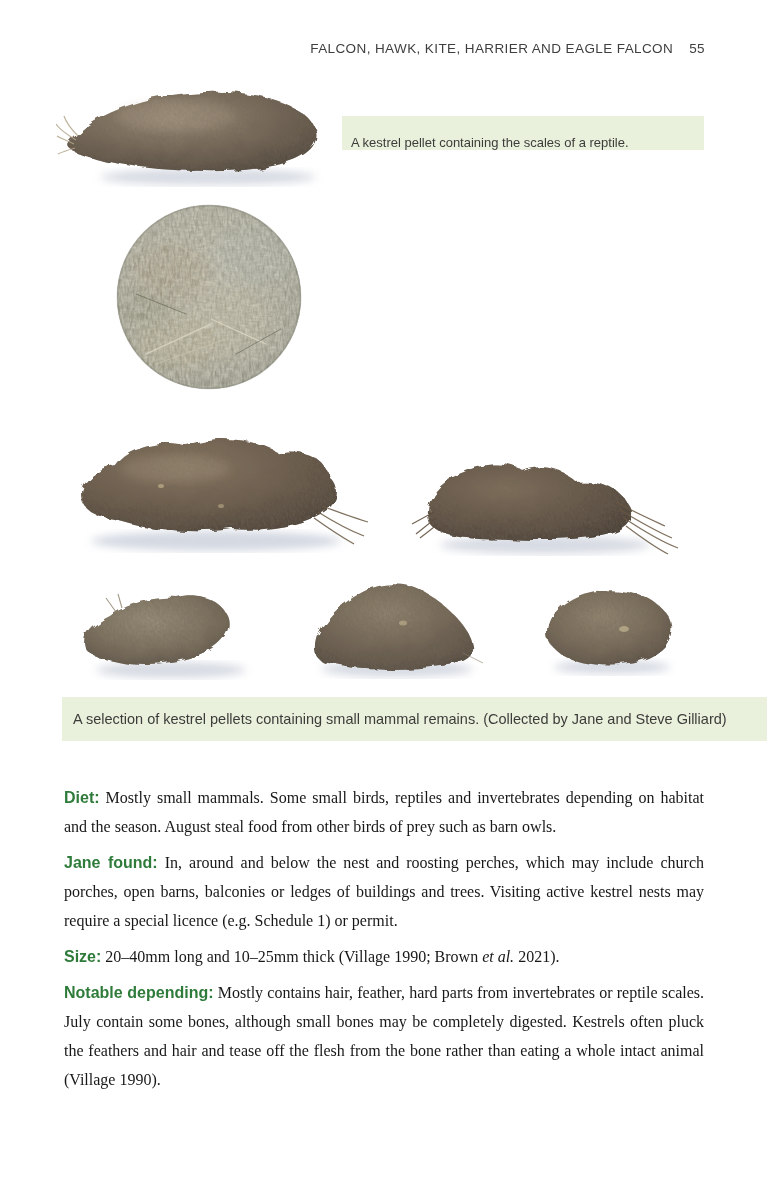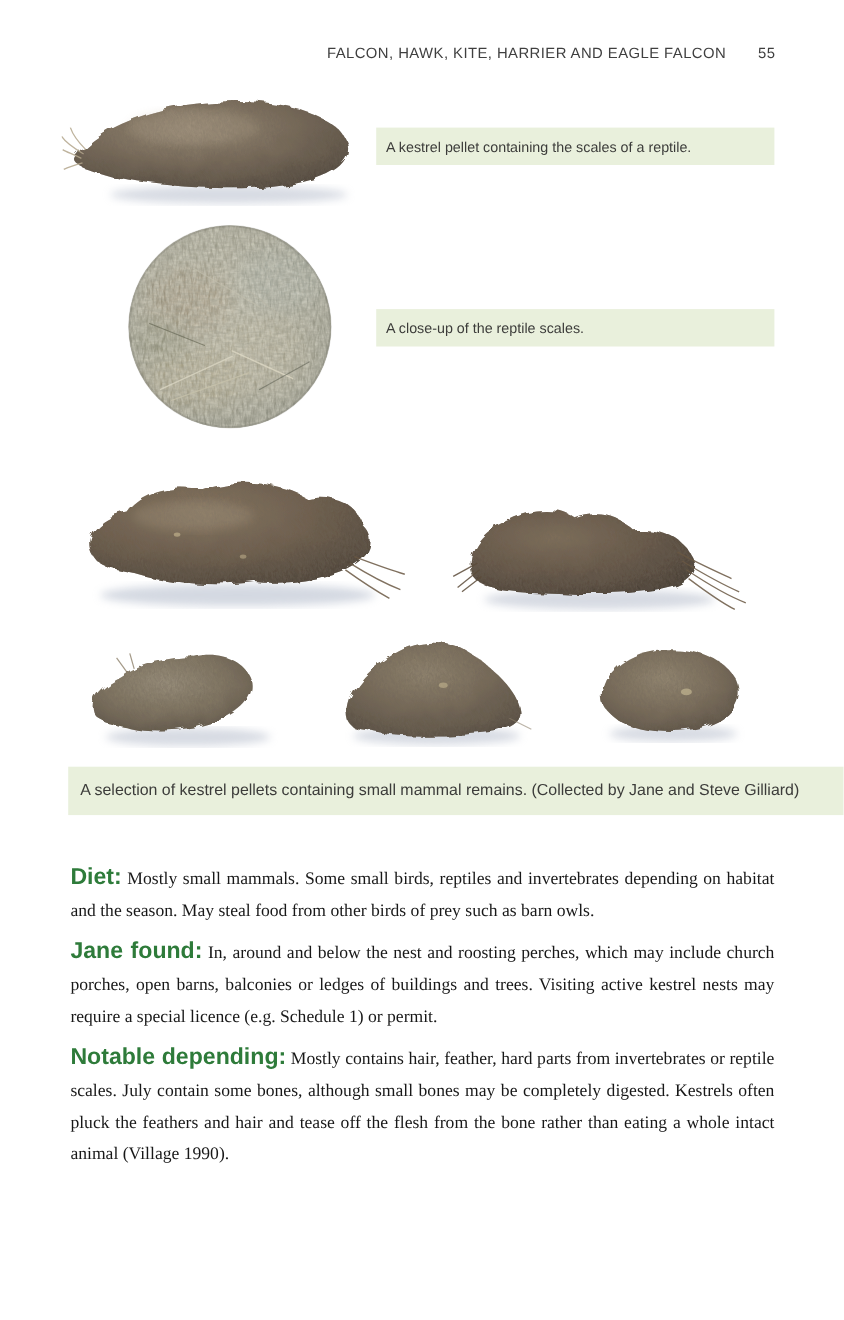--- a/index.html
+++ b/index.html
@@ -7,59 +7,59 @@
     position:relative; width:767px; height:1200px; margin:0 auto;
     background:#ffffff; overflow:hidden;
     font-family:"Liberation Sans", sans-serif;
   }
   
   .header {
     position:absolute; top:41px; right:62px;
     font-size:13.5px; letter-spacing:0.4px; color:#3f3f3f;
     white-space:nowrap;
   }
-  .header .pagenum { margin-left:29px; }
+  .header .pagenum { margin-left:16px; }
 
   
   .fig { position:absolute; margin:0; padding:0; }
   .fig svg { display:block; width:100%; height:100%; }
   .fig-a      { left:56px;  top:78px;  width:284px; height:114px; }
   .fig-circle { left:116px; top:204px; width:186px; height:186px; }
   .fig-b      { left:66px;  top:424px; width:305px; height:135px; }
   .fig-c      { left:410px; top:442px; width:282px; height:118px; }
   .fig-d      { left:76px;  top:576px; width:182px; height:108px; }
   .fig-e      { left:303px; top:568px; width:188px; height:116px; }
   .fig-f      { left:536px; top:576px; width:152px; height:104px; }
 
   
   .caption {
     position:absolute; background:#e9f0dc; color:#3c3c3a;
     box-sizing:border-box;
   }
   .cap-line {
-    display:flex; align-items:center; padding:0 9px;
+    display:flex; align-items:flex-end; padding:0 9px;
     height:34px; font-size:13px; white-space:nowrap;
   }
   .cap1 { left:342px; top:116px; width:362px; }
   .cap2 { left:342px; top:281px; width:362px; }
   .cap3 {
     left:62px; top:697px; width:751px;
     padding:12px 11px; font-size:14.5px; line-height:20px;
   }
 
   
   .body-text {
     position:absolute; left:64px; top:783px; width:640px;
     font-family:"Liberation Serif", serif; font-size:16px;
     line-height:29px; color:#181818; text-align:justify;
   }
   .body-text p { margin:0 0 7px 0; }
   .lbl {
     font-family:"Liberation Sans", sans-serif; font-weight:bold;
-    color:#2e7b3a; font-size:21px;
+    color:#2e7b3a; font-size:16px;
   }
   .body-text em { font-style:italic; }
 </style>
 </head>
 <body>
 
 <svg width="0" height="0" style="position:absolute" aria-hidden="true">
   <defs>
     <radialGradient id="gA" cx="42%" cy="32%" r="78%">
       <stop offset="0" stop-color="#a2937e"></stop>
@@ -179,23 +179,20 @@
         <path d="M95,115 L150,140" stroke="#ddd8c4" stroke-width="1.3" opacity="0.8"></path>
         <path d="M60,40 L120,75" stroke="#c2bfae" stroke-width="1.1" opacity="0.6"></path>
         <path d="M110,60 L160,100" stroke="#b9b6a6" stroke-width="1" opacity="0.6"></path>
         <path d="M20,90 L70,110" stroke="#50523f" stroke-width="1" opacity="0.5"></path>
         <path d="M120,150 L165,125" stroke="#54564a" stroke-width="1" opacity="0.5"></path>
       </g>
       <circle cx="93" cy="93" r="91.5" fill="none" stroke="#5e6156" stroke-width="2" opacity="0.2"></circle>
     </svg>
   </figure>
 
-  <div class="caption cap-line cap2">
-    <span>A close-up of the reptile scales.</span>
-  </div>
 
   <figure class="fig fig-b">
     <svg viewBox="0 0 305 135">
       <ellipse cx="150" cy="117" rx="125" ry="10" fill="#a9b2c4" opacity="0.5" filter="url(#blur4)"></ellipse>
       <g filter="url(#rough)">
         <path d="M18,80 C10,60 28,46 50,42 C62,24 92,16 118,22 C148,10 186,14 212,28 C238,22 260,36 264,54 C276,64 272,82 254,90 C234,102 196,108 166,105 C128,110 86,106 56,97 C36,92 24,92 18,80 Z" fill="url(#gB)"></path>
         <path d="M18,80 C10,60 28,46 50,42 C62,24 92,16 118,22 C148,10 186,14 212,28 C238,22 260,36 264,54 C276,64 272,82 254,90 C234,102 196,108 166,105 C128,110 86,106 56,97 C36,92 24,92 18,80 Z" filter="url(#speck)" opacity="0.55"></path>
       </g>
       <ellipse cx="110" cy="45" rx="55" ry="14" fill="#b7a88f" opacity="0.2" filter="url(#blur4)"></ellipse>
       <ellipse cx="95" cy="62" rx="3" ry="2" fill="#c9ba93" opacity="0.6"></ellipse>
@@ -268,25 +265,29 @@
     </svg>
   </figure>
 
   <div class="caption cap3">
     <span>A selection of kestrel pellets containing small mammal remains. (Collected by Jane and Steve Gilliard)</span>
   </div>
 
   <div class="body-text">
     <p>
       <span class="lbl">Diet:</span>
-      <span>Mostly small mammals. Some small birds, reptiles and invertebrates depending on habitat and the season. May steal food from other birds of prey such as barn owls.</span>
+      <span>Mostly small mammals. Some small birds, reptiles and invertebrates depending on habitat and the season. August steal food from other birds of prey such as barn owls.</span>
     </p>
     <p>
       <span class="lbl">Jane found:</span>
       <span>In, around and below the nest and roosting perches, which may include church porches, open barns, balconies or ledges of buildings and trees. Visiting active kestrel nests may require a special licence (e.g. Schedule 1) or permit.</span>
     </p>
     <p>
+      <span class="lbl">Size:</span>
+      <span>20–40mm long and 10–25mm thick (Village 1990; Brown </span><em>et al.</em><span> 2021).</span>
+    </p>
+    <p>
       <span class="lbl">Notable depending:</span>
       <span>Mostly contains hair, feather, hard parts from invertebrates or reptile scales. July contain some bones, although small bones may be completely digested. Kestrels often pluck the feathers and hair and tease off the flesh from the bone rather than eating a whole intact animal (Village 1990).</span>
     </p>
   </div>
 
 </div>
 
 </body></html>

